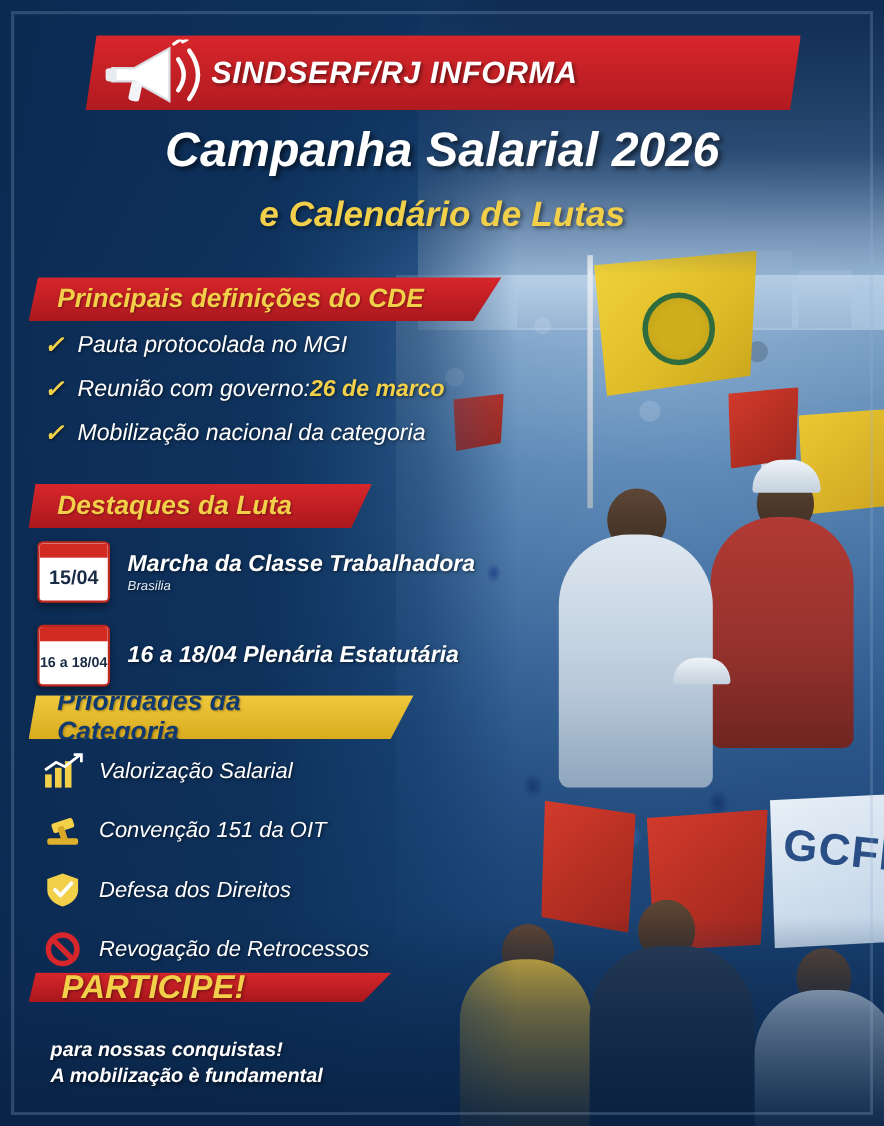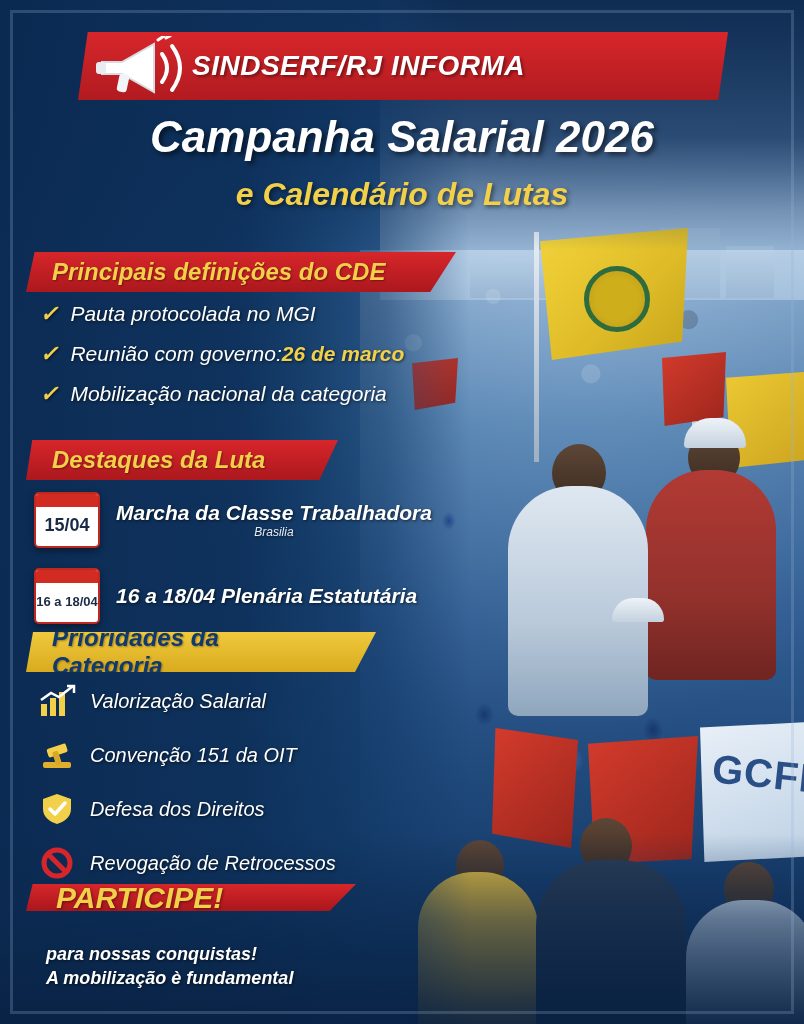--- a/index.html
+++ b/index.html
@@ -298,21 +298,21 @@
     background: #d12b22;
   }
   .cal .cal-date {
     display: flex; align-items: center; justify-content: center;
     height: 37px;
     color: #1a2b45;
     font-size: 18px;
     font-weight: bold;
   }
   .cal.small .cal-date { font-size: 13px; }
-  .hl-text { margin-left: 16px; text-align: center; }
+  .hl-text { margin-left: 16px; }
   .hl-title {
     color: #ffffff;
     font-size: 21px;
     font-weight: bold;
     font-style: italic;
     text-shadow: 1px 1px 3px rgba(0,0,0,.6);
   }
   .hl-sub {
     color: #e4ecf5;
     font-size: 12px;

